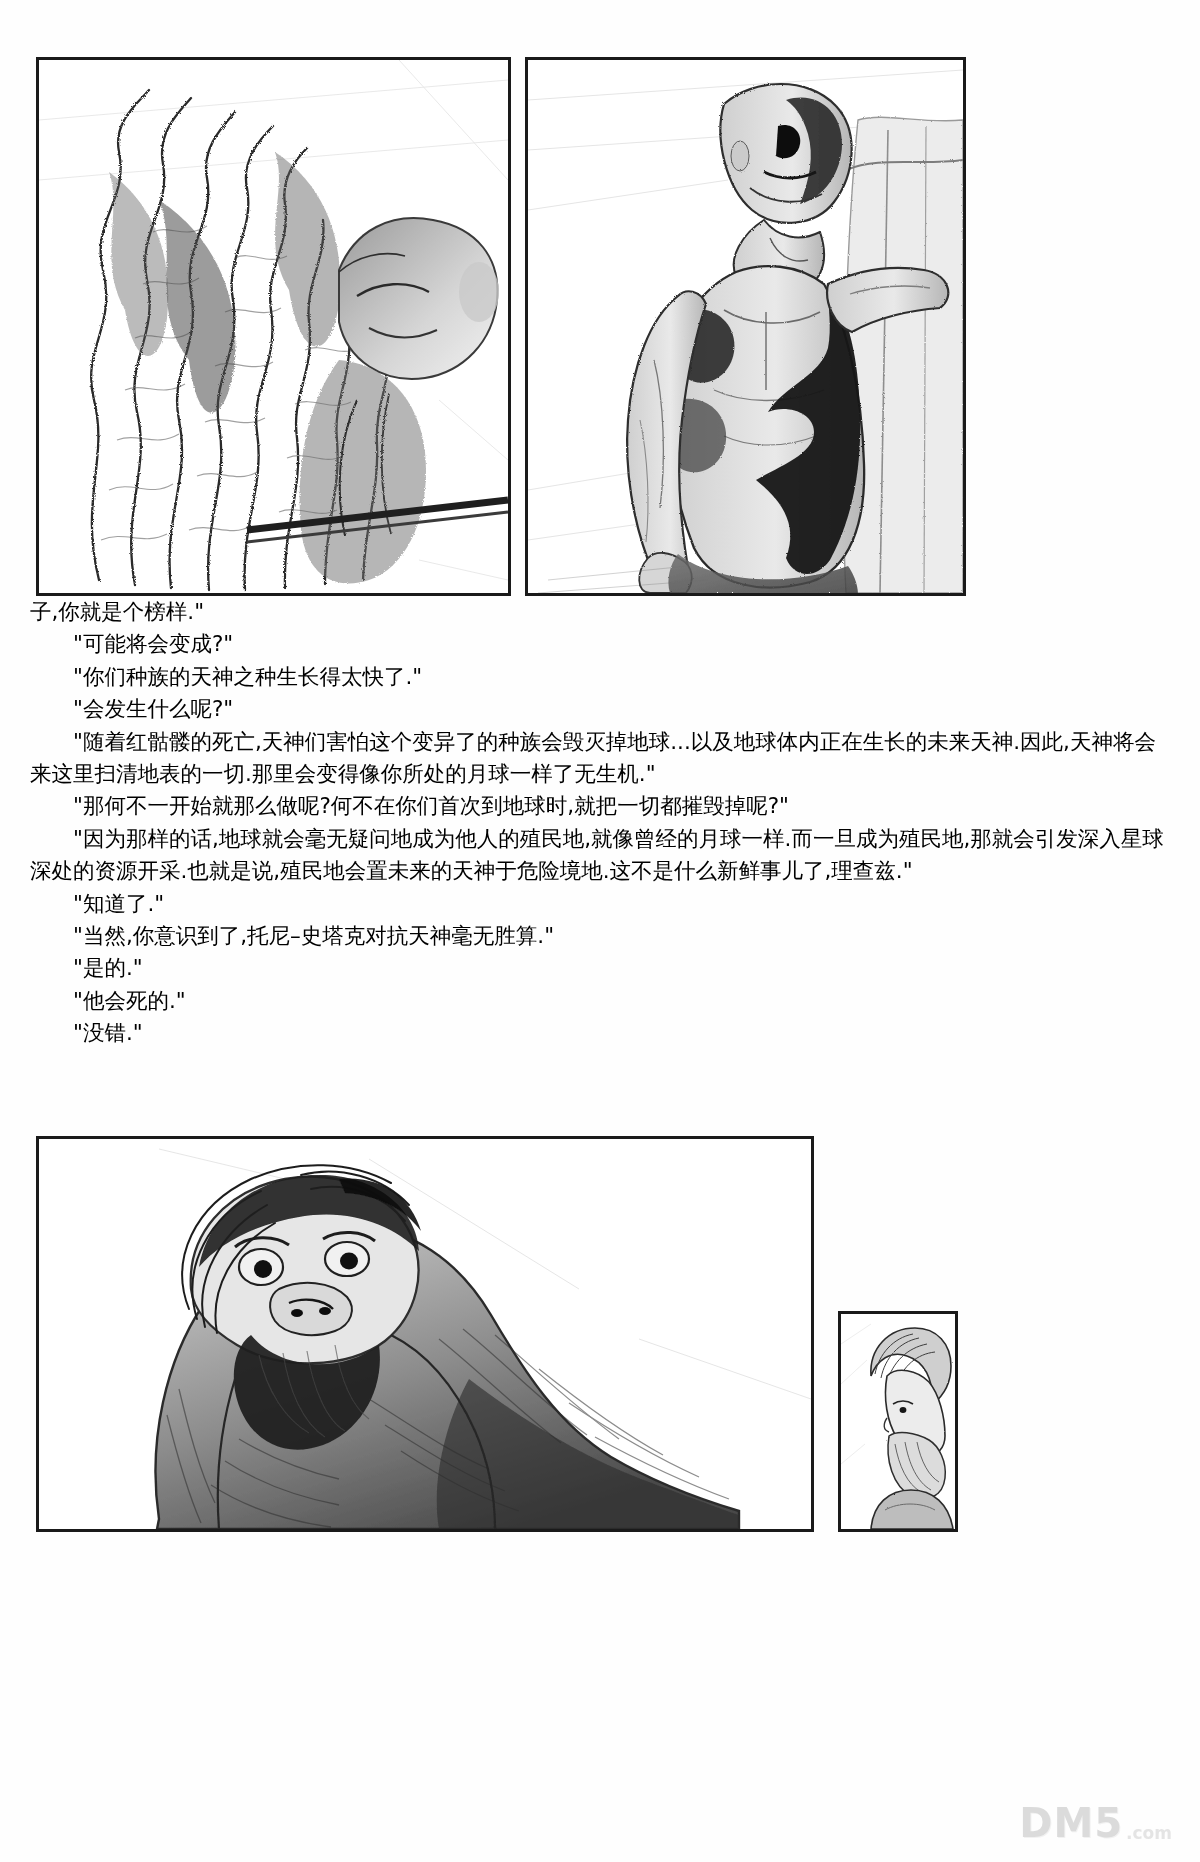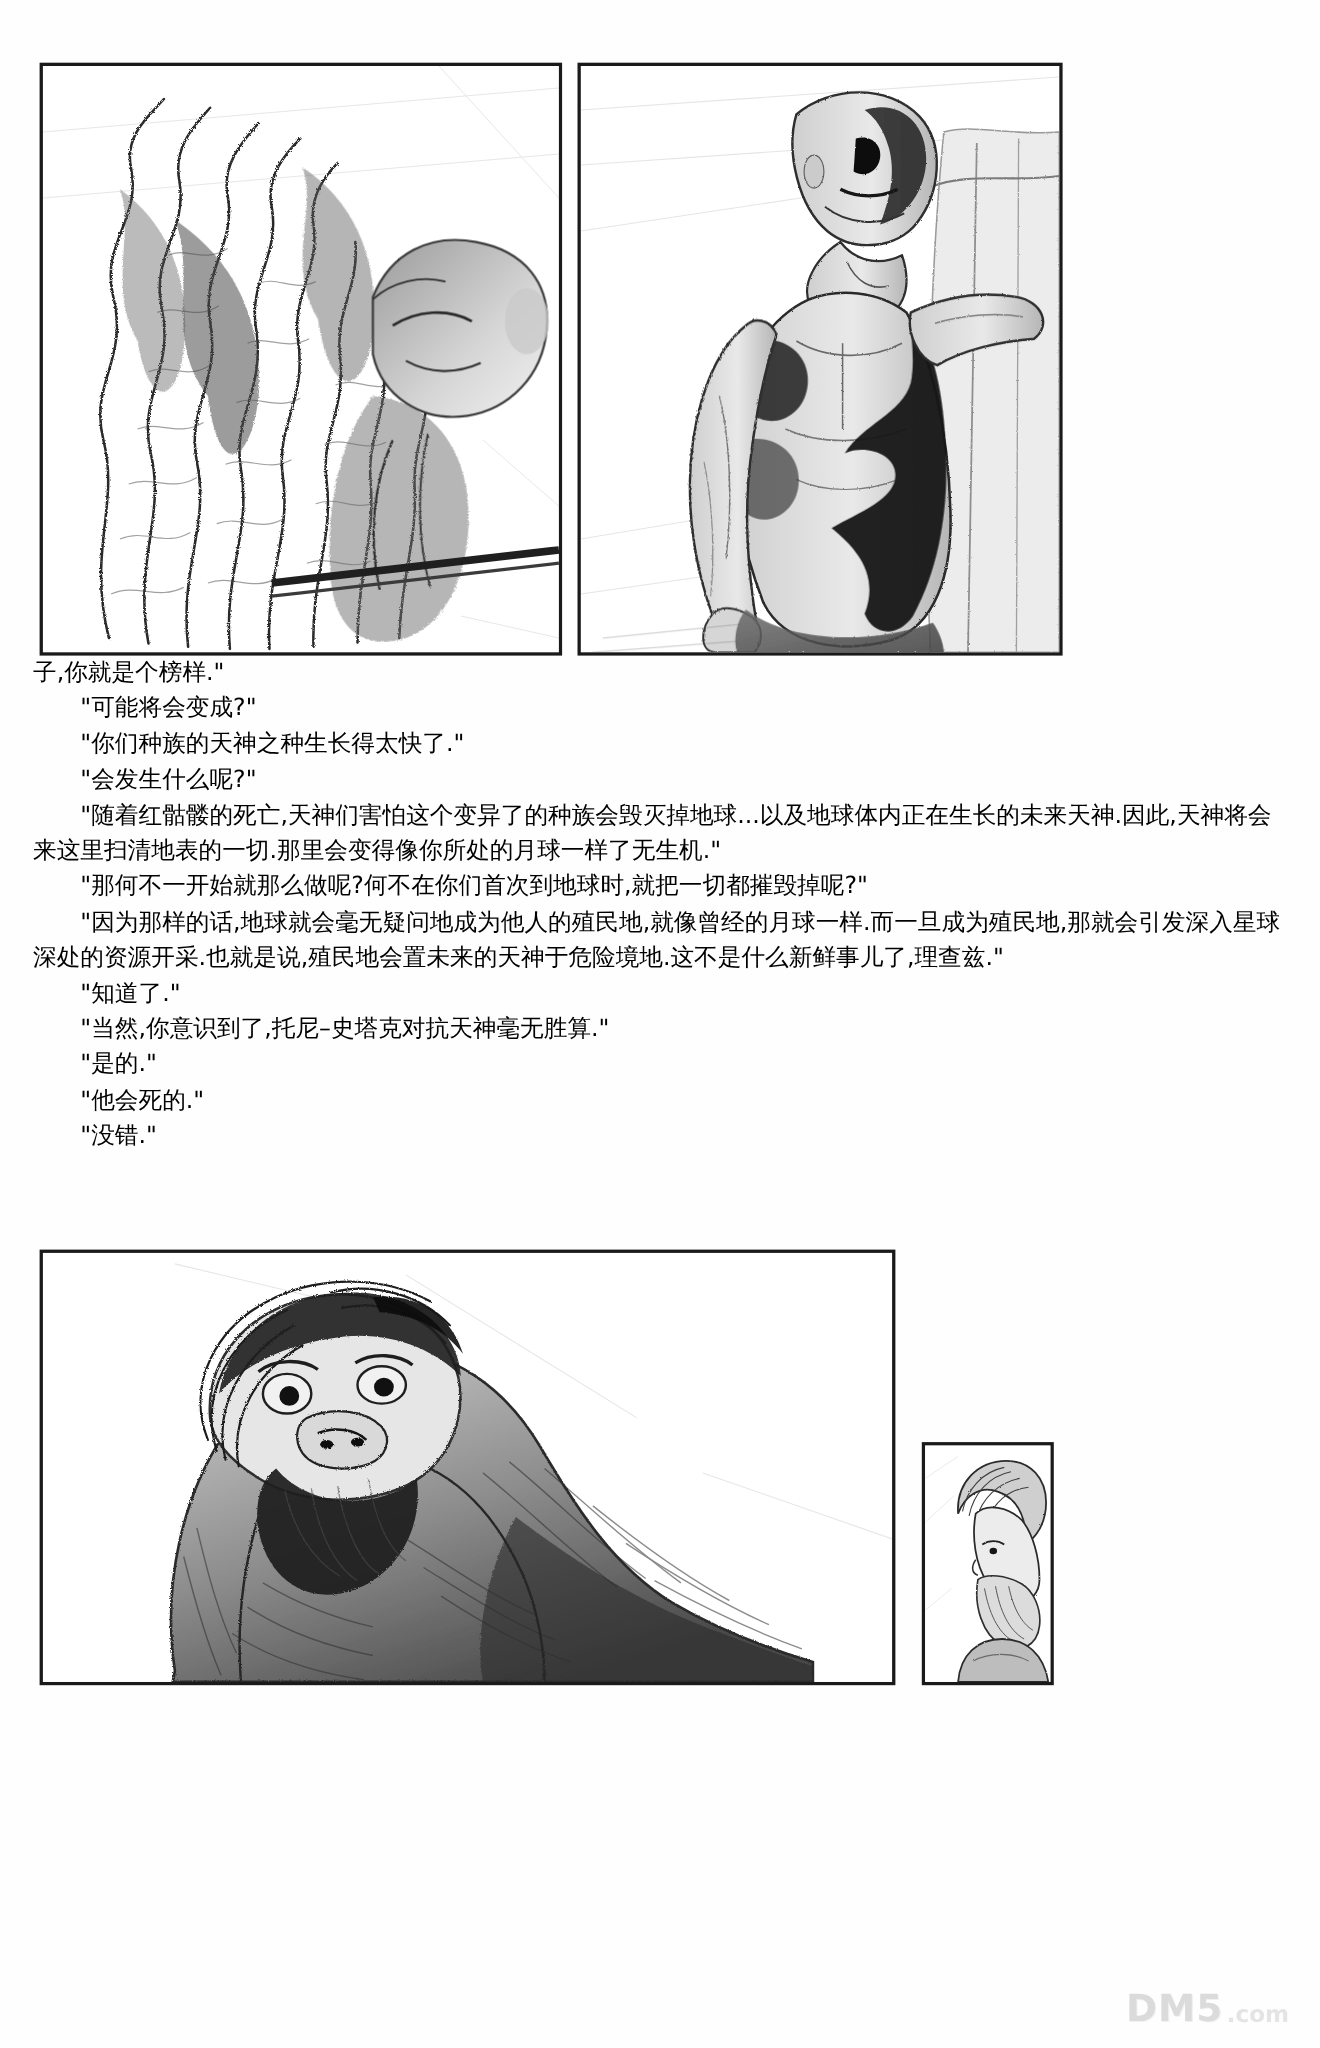--- a/index.html
+++ b/index.html
@@ -66,29 +66,29 @@
     position: absolute;
     right: 28px;
     bottom: 16px;
     display: flex;
     align-items: flex-end;
     opacity: 0.55;
   }
   .wm-main {
     font-family: "DejaVu Sans", sans-serif;
     font-weight: bold;
-    font-size: 34px;
+    font-size: 40px;
     letter-spacing: 1px;
     color: #bfbfbf;
     text-shadow: 1px 1px 0 #e8e8e8;
   }
   .wm-sub {
     font-family: "DejaVu Sans", sans-serif;
     font-weight: bold;
-    font-size: 21px;
+    font-size: 17px;
     color: #cfcfcf;
     margin-left: 3px;
     margin-bottom: 3px;
   }
 </style>
 </head>
 <body>
 
 <div class="page">
 

